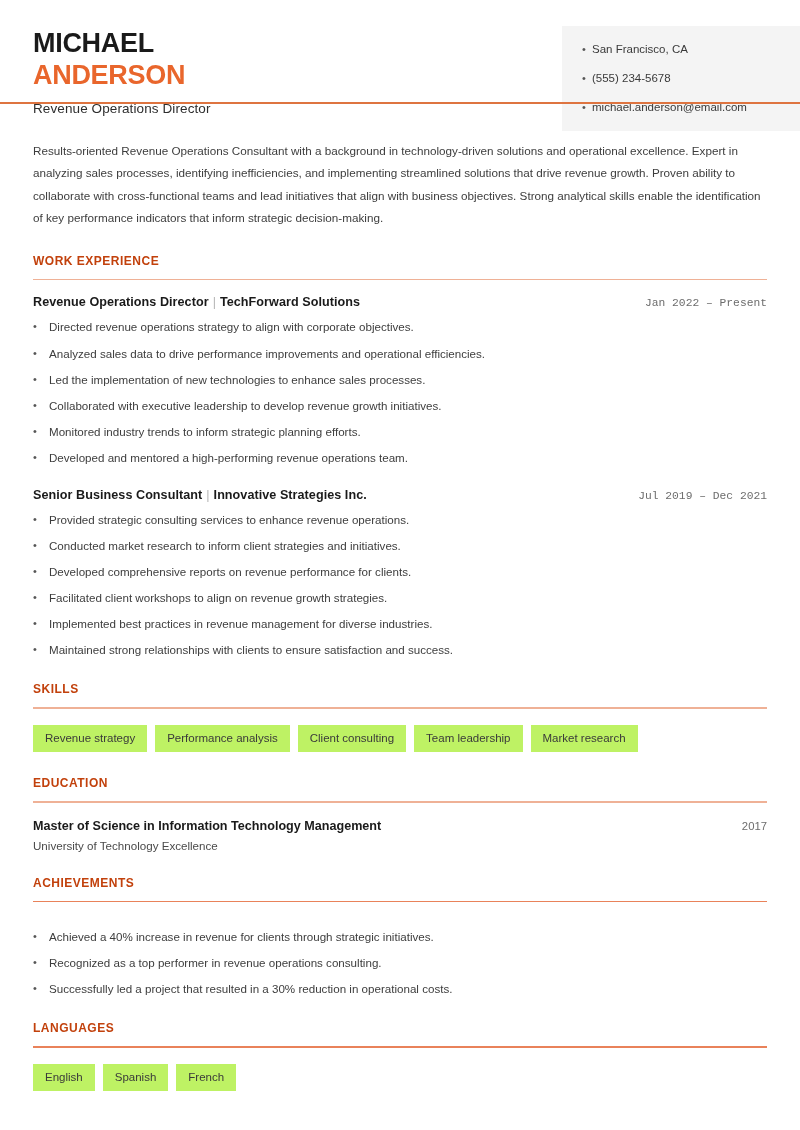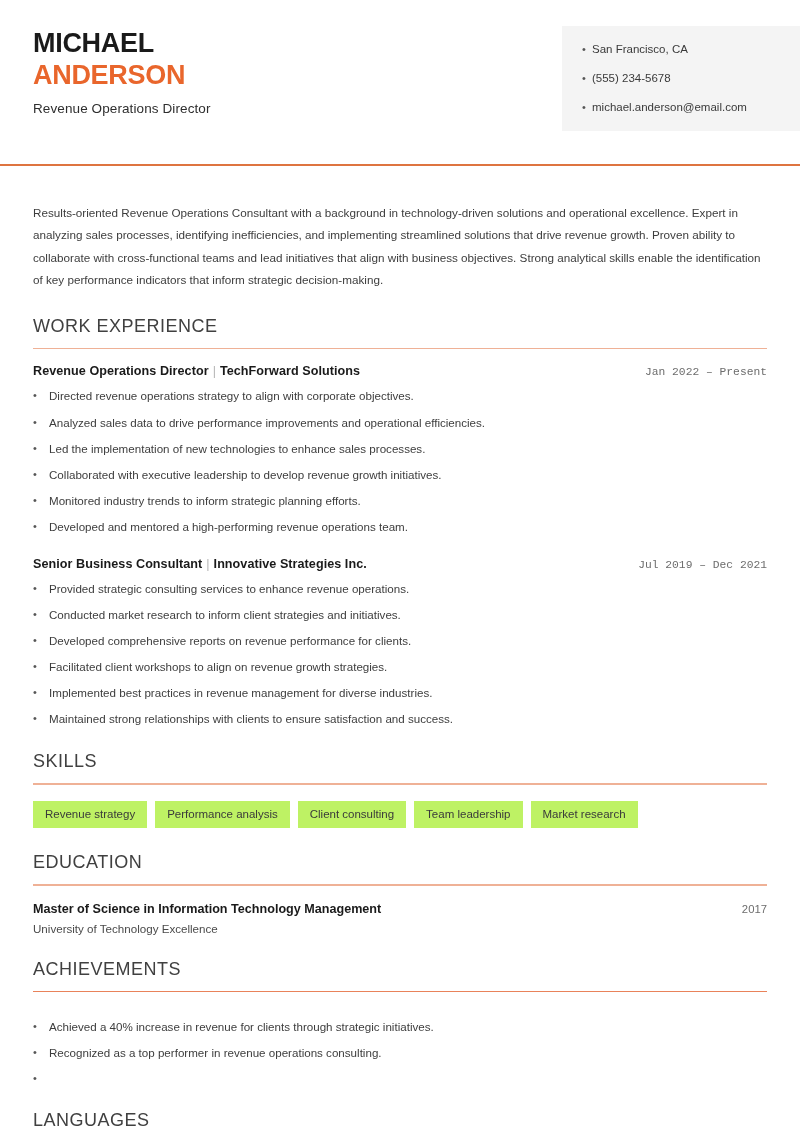--- a/index.html
+++ b/index.html
@@ -12,21 +12,21 @@
     color: #333333;
     width: 800px;
     min-height: 1130px;
     position: relative;
   }
 
   
   .header {
     position: relative;
     padding: 26px 0 0 0;
-    height: 166px;
+    height: 104px;
   }
   .header-inner {
     display: flex;
     justify-content: space-between;
     align-items: flex-start;
   }
   .identity {
     padding-left: 33px;
     padding-top: 2px;
   }
@@ -86,23 +86,23 @@
     padding-top: 36px;
     font-size: 11.7px;
     line-height: 1.92;
     color: #3d3d3d;
     max-width: 735px;
   }
 
   
   .section { padding-top: 24px; }
   .section-title {
-    color: #404040;
-    font-size: 18px;
-    font-weight: normal;
+    color: #c2410c;
+    font-size: 12px;
+    font-weight: bold;
     letter-spacing: 0.5px;
   }
   .section-rule {
     margin-top: 11px;
     height: 1.5px;
     background: #EFB196;
   }
   .section-rule.strong { background: #E9825A; }
 
   
@@ -333,20 +333,21 @@
       <li>
           <span class="b-dot">•</span>
           <span>Achieved a 40% increase in revenue for clients through strategic initiatives.</span>
         </li>
       <li>
           <span class="b-dot">•</span>
           <span>Recognized as a top performer in revenue operations consulting.</span>
         </li>
       <li>
           <span class="b-dot">•</span>
+          <span>Successfully led a project that resulted in a 30% reduction in operational costs.</span>
         </li>
     </ul>
   </div>
 
   <div class="section">
     <div class="section-title">LANGUAGES</div>
     <div class="section-rule strong"></div>
     <div class="tags">
       <span class="tag">English</span>
       <span class="tag">Spanish</span>

